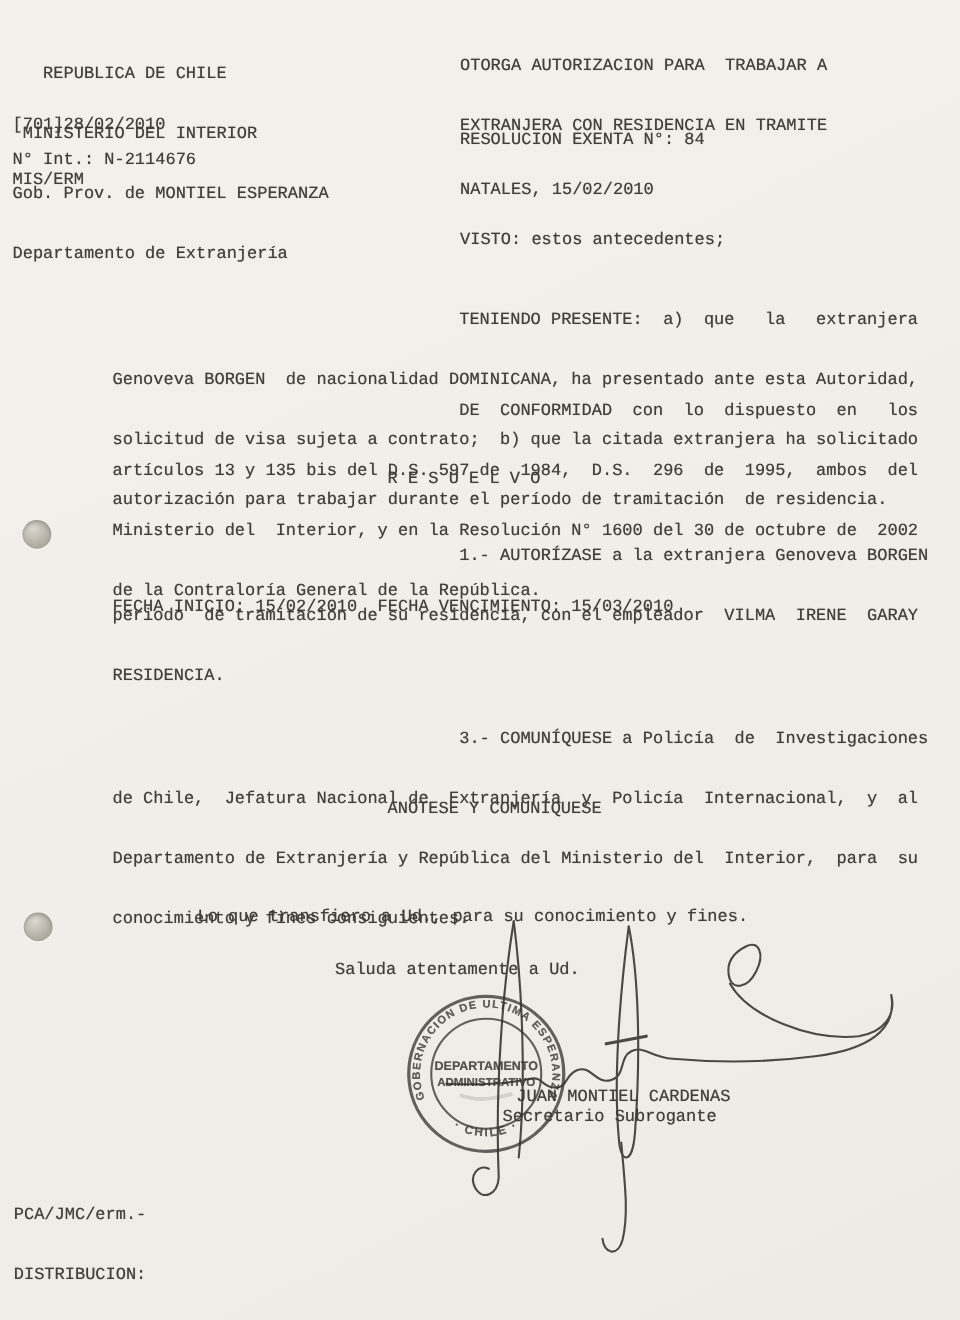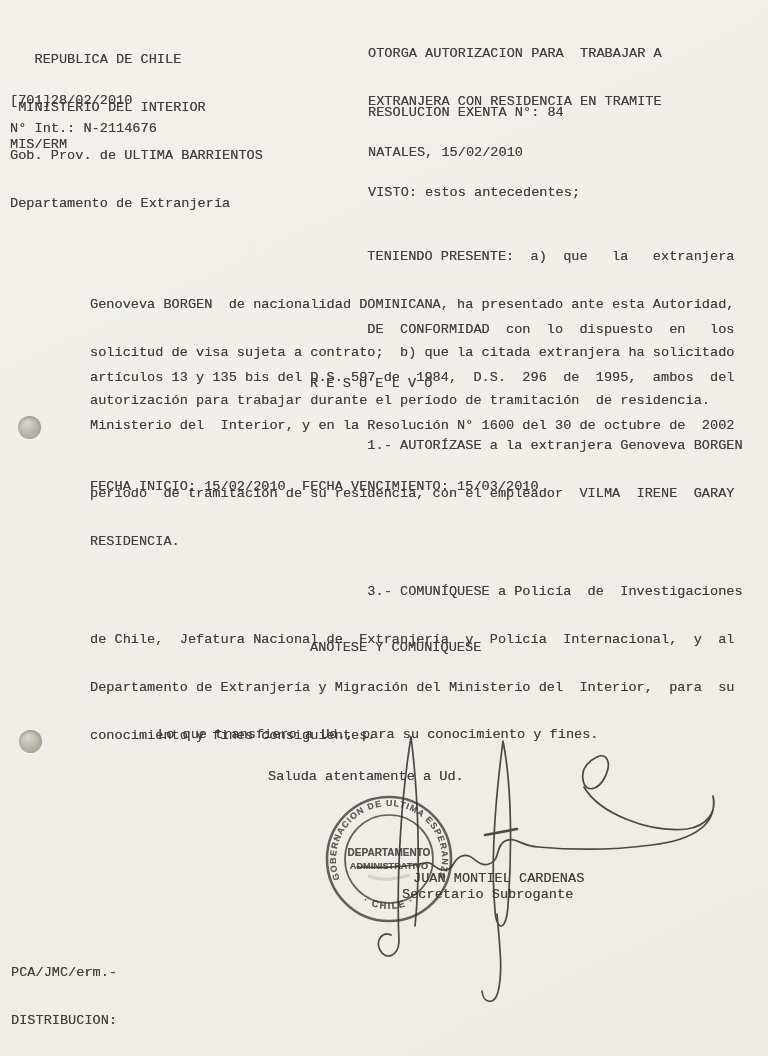--- a/index.html
+++ b/index.html
@@ -24,21 +24,21 @@
 <body>
 
 <div class="doc">
 
   <div class="hole" style="left:18px;top:416px"></div>
   <div class="hole" style="left:19px;top:730px"></div>
 
   <div class="blk" style="left:10px;top:20px">
     <div class="ln">   REPUBLICA DE CHILE</div>
     <div class="ln"> MINISTERIO DEL INTERIOR</div>
-    <div class="ln">Gob. Prov. de ULTIMA BARRIENTOS</div>
+    <div class="ln">Gob. Prov. de MONTIEL ESPERANZA</div>
     <div class="ln">Departamento de Extranjería</div>
   </div>
   <div class="blk" style="left:10px;top:93px">[701]28/02/2010</div>
   <div class="blk" style="left:10px;top:121px">N° Int.: N-2114676</div>
   <div class="blk" style="left:10px;top:137px">MIS/ERM</div>
 
   <div class="blk" style="left:368px;top:14px">
     <div class="ln">OTORGA AUTORIZACION PARA  TRABAJAR A</div>
     <div class="ln">EXTRANJERA CON RESIDENCIA EN TRAMITE</div>
   </div>
@@ -51,39 +51,40 @@
     <div class="ln">                                  TENIENDO PRESENTE:  a)  que   la   extranjera</div>
     <div class="ln">Genoveva BORGEN  de nacionalidad DOMINICANA, ha presentado ante esta Autoridad,</div>
     <div class="ln">solicitud de visa sujeta a contrato;  b) que la citada extranjera ha solicitado</div>
     <div class="ln">autorización para trabajar durante el período de tramitación  de residencia.</div>
   </div>
 
   <div class="blk" style="left:90px;top:290px">
     <div class="ln">                                  DE  CONFORMIDAD  con  lo  dispuesto  en   los</div>
     <div class="ln">artículos 13 y 135 bis del D.S. 597 de  1984,  D.S.  296  de  1995,  ambos  del</div>
     <div class="ln">Ministerio del  Interior, y en la Resolución N° 1600 del 30 de octubre de  2002</div>
+    <div class="ln">de la Contraloría General de la República.</div>
   </div>
 
   <div class="blk" style="left:310px;top:376px">R E S U E L V O</div>
 
   <div class="blk" style="left:90px;top:406px">
     <div class="ln">                                  1.- AUTORÍZASE a la extranjera Genoveva BORGEN</div>
     <div class="ln">periodo  de tramitación de su residencia, con el empleador  VILMA  IRENE  GARAY</div>
     <div class="ln">RESIDENCIA.</div>
   </div>
 
   <div class="blk" style="left:90px;top:479px">FECHA INICIO: 15/02/2010  FECHA VENCIMIENTO: 15/03/2010</div>
 
   <div class="blk" style="left:90px;top:507px">
   </div>
 
   <div class="blk" style="left:90px;top:552px">
     <div class="ln">                                  3.- COMUNÍQUESE a Policía  de  Investigaciones</div>
     <div class="ln">de Chile,  Jefatura Nacional de  Extranjería  y  Policía  Internacional,  y  al</div>
-    <div class="ln">Departamento de Extranjería y Migración del Ministerio del  Interior,  para  su</div>
+    <div class="ln">Departamento de Extranjería y República del Ministerio del  Interior,  para  su</div>
     <div class="ln">conocimiento y fines consiguientes.</div>
   </div>
 
   <div class="blk" style="left:310px;top:640px">ANÓTESE Y COMUNÍQUESE</div>
 
 
   <div class="blk" style="left:158px;top:727px">Lo que transfiero a Ud., para su conocimiento y fines.</div>
   <div class="blk" style="left:268px;top:769px">Saluda atentamente a Ud.</div>
 
   <svg style="left:322px;top:792px" width="134" height="134" viewBox="0 0 134 134">

